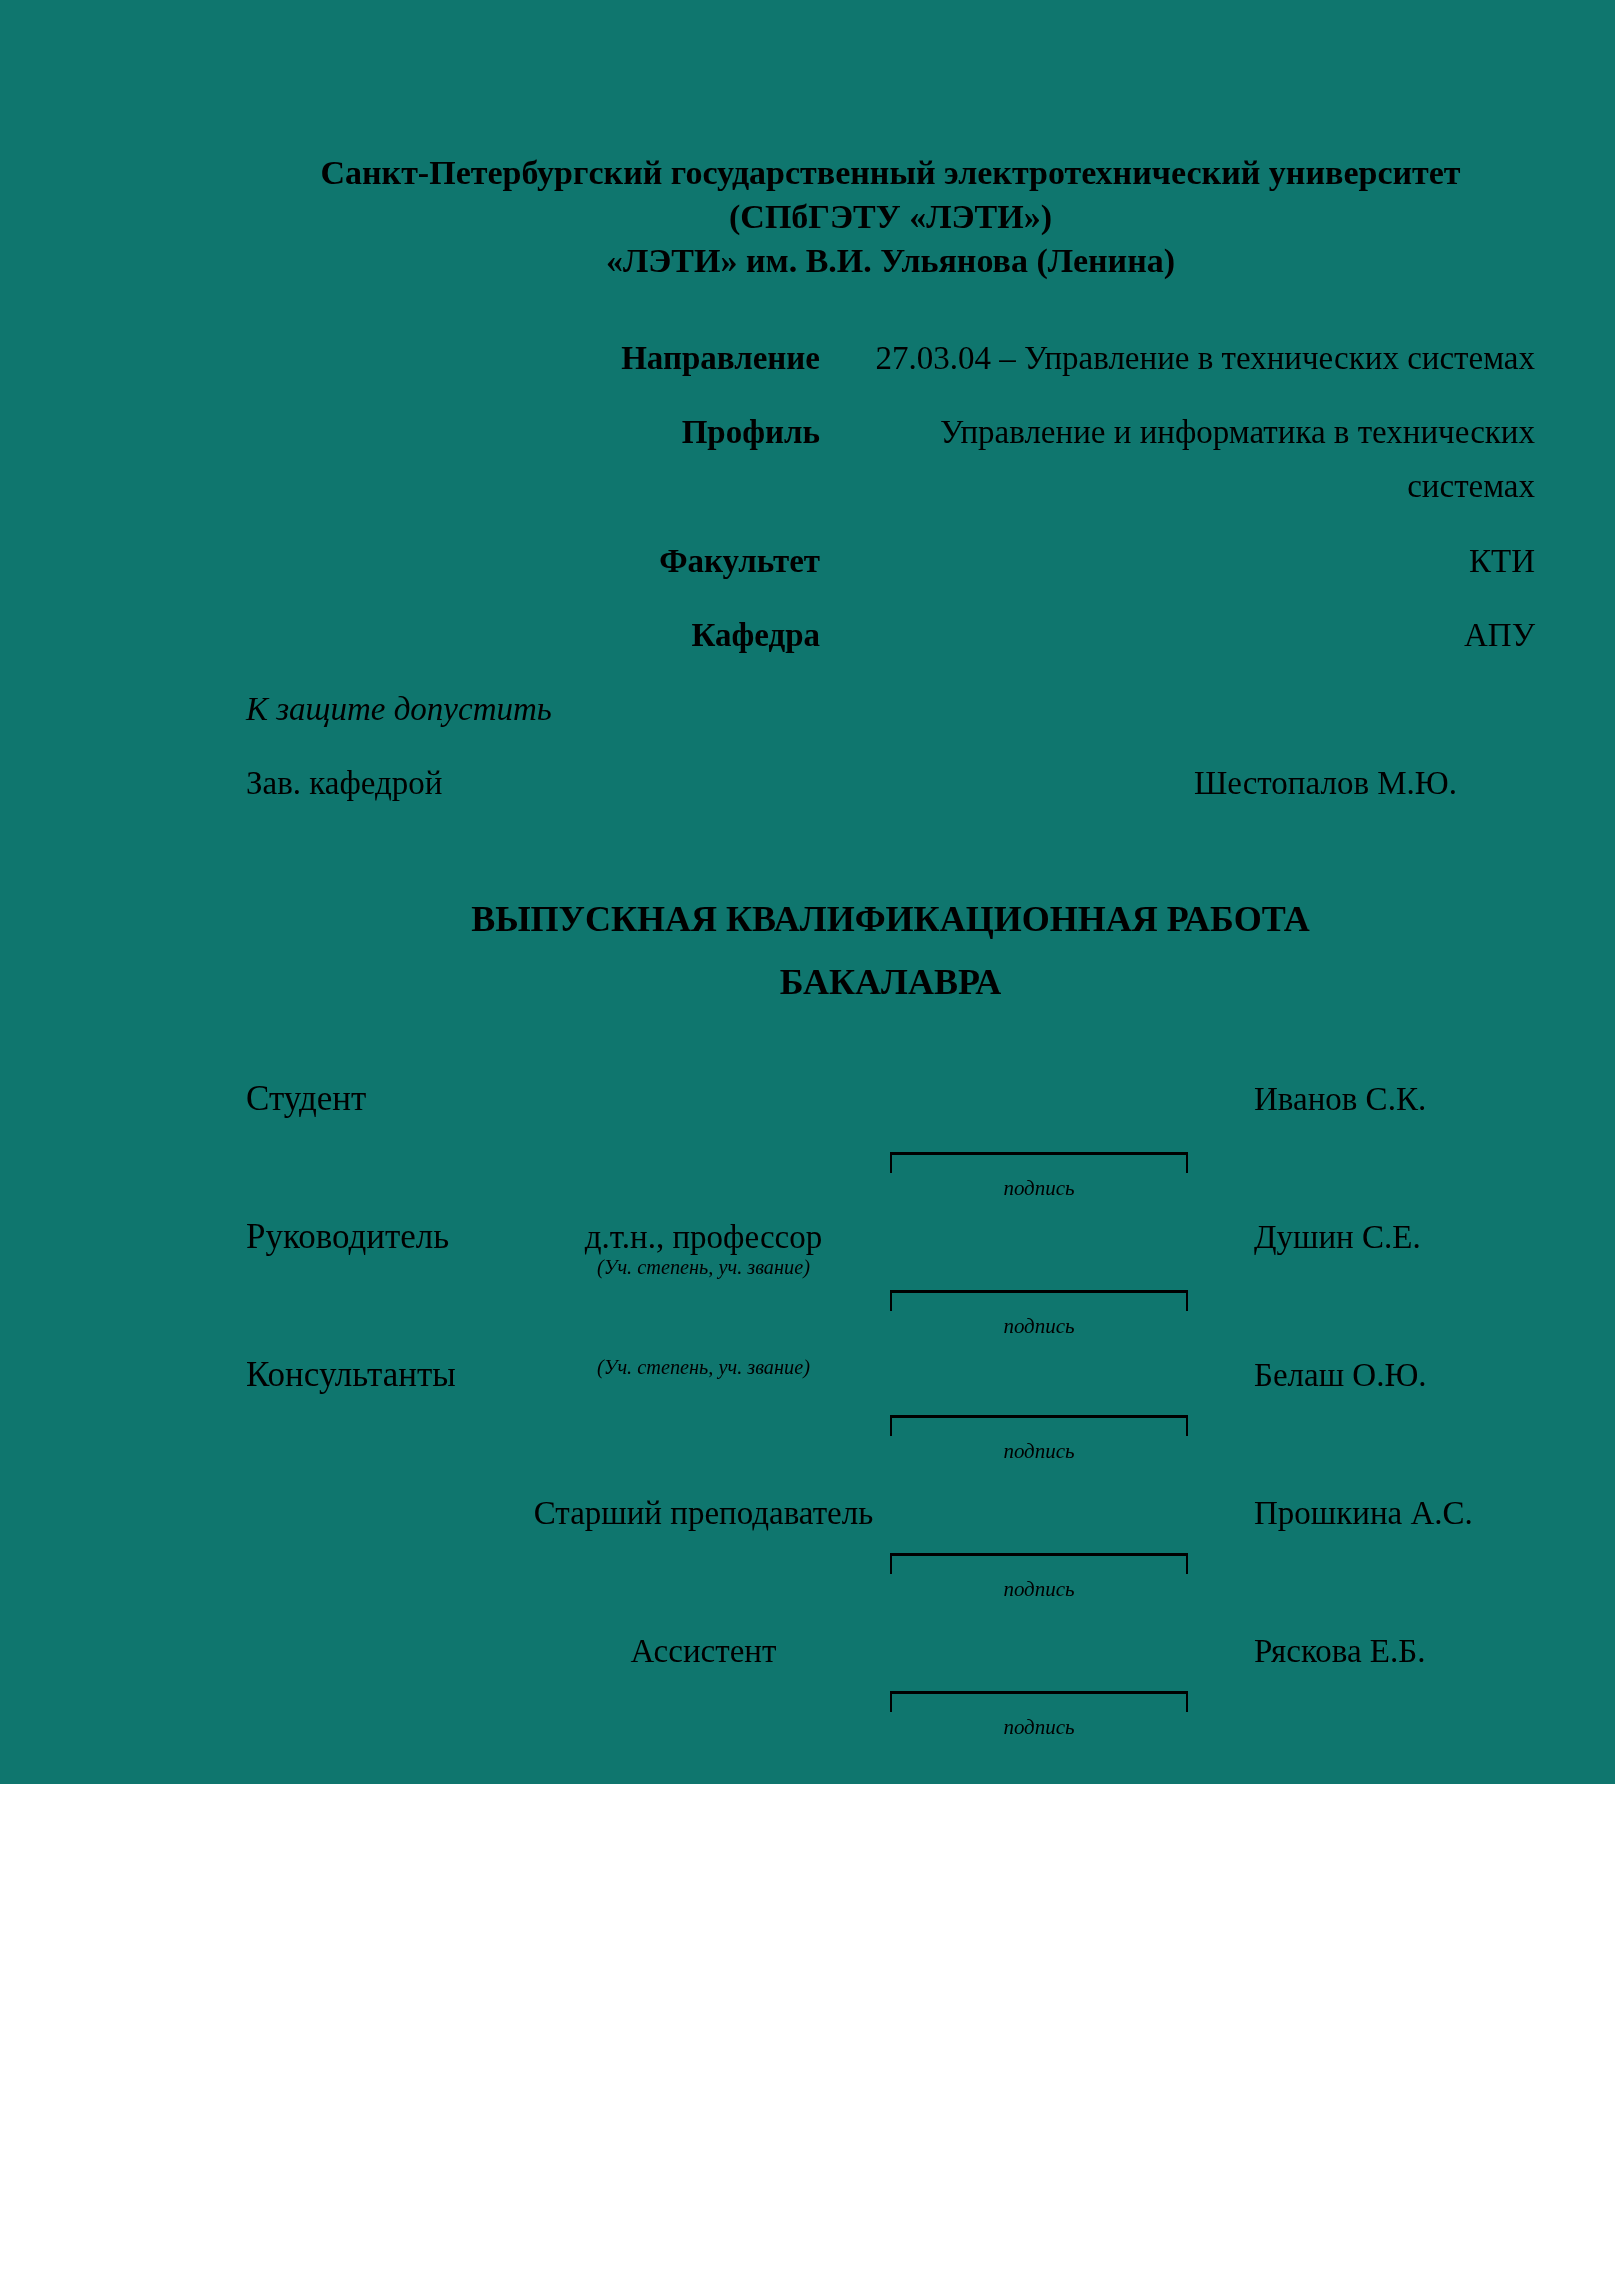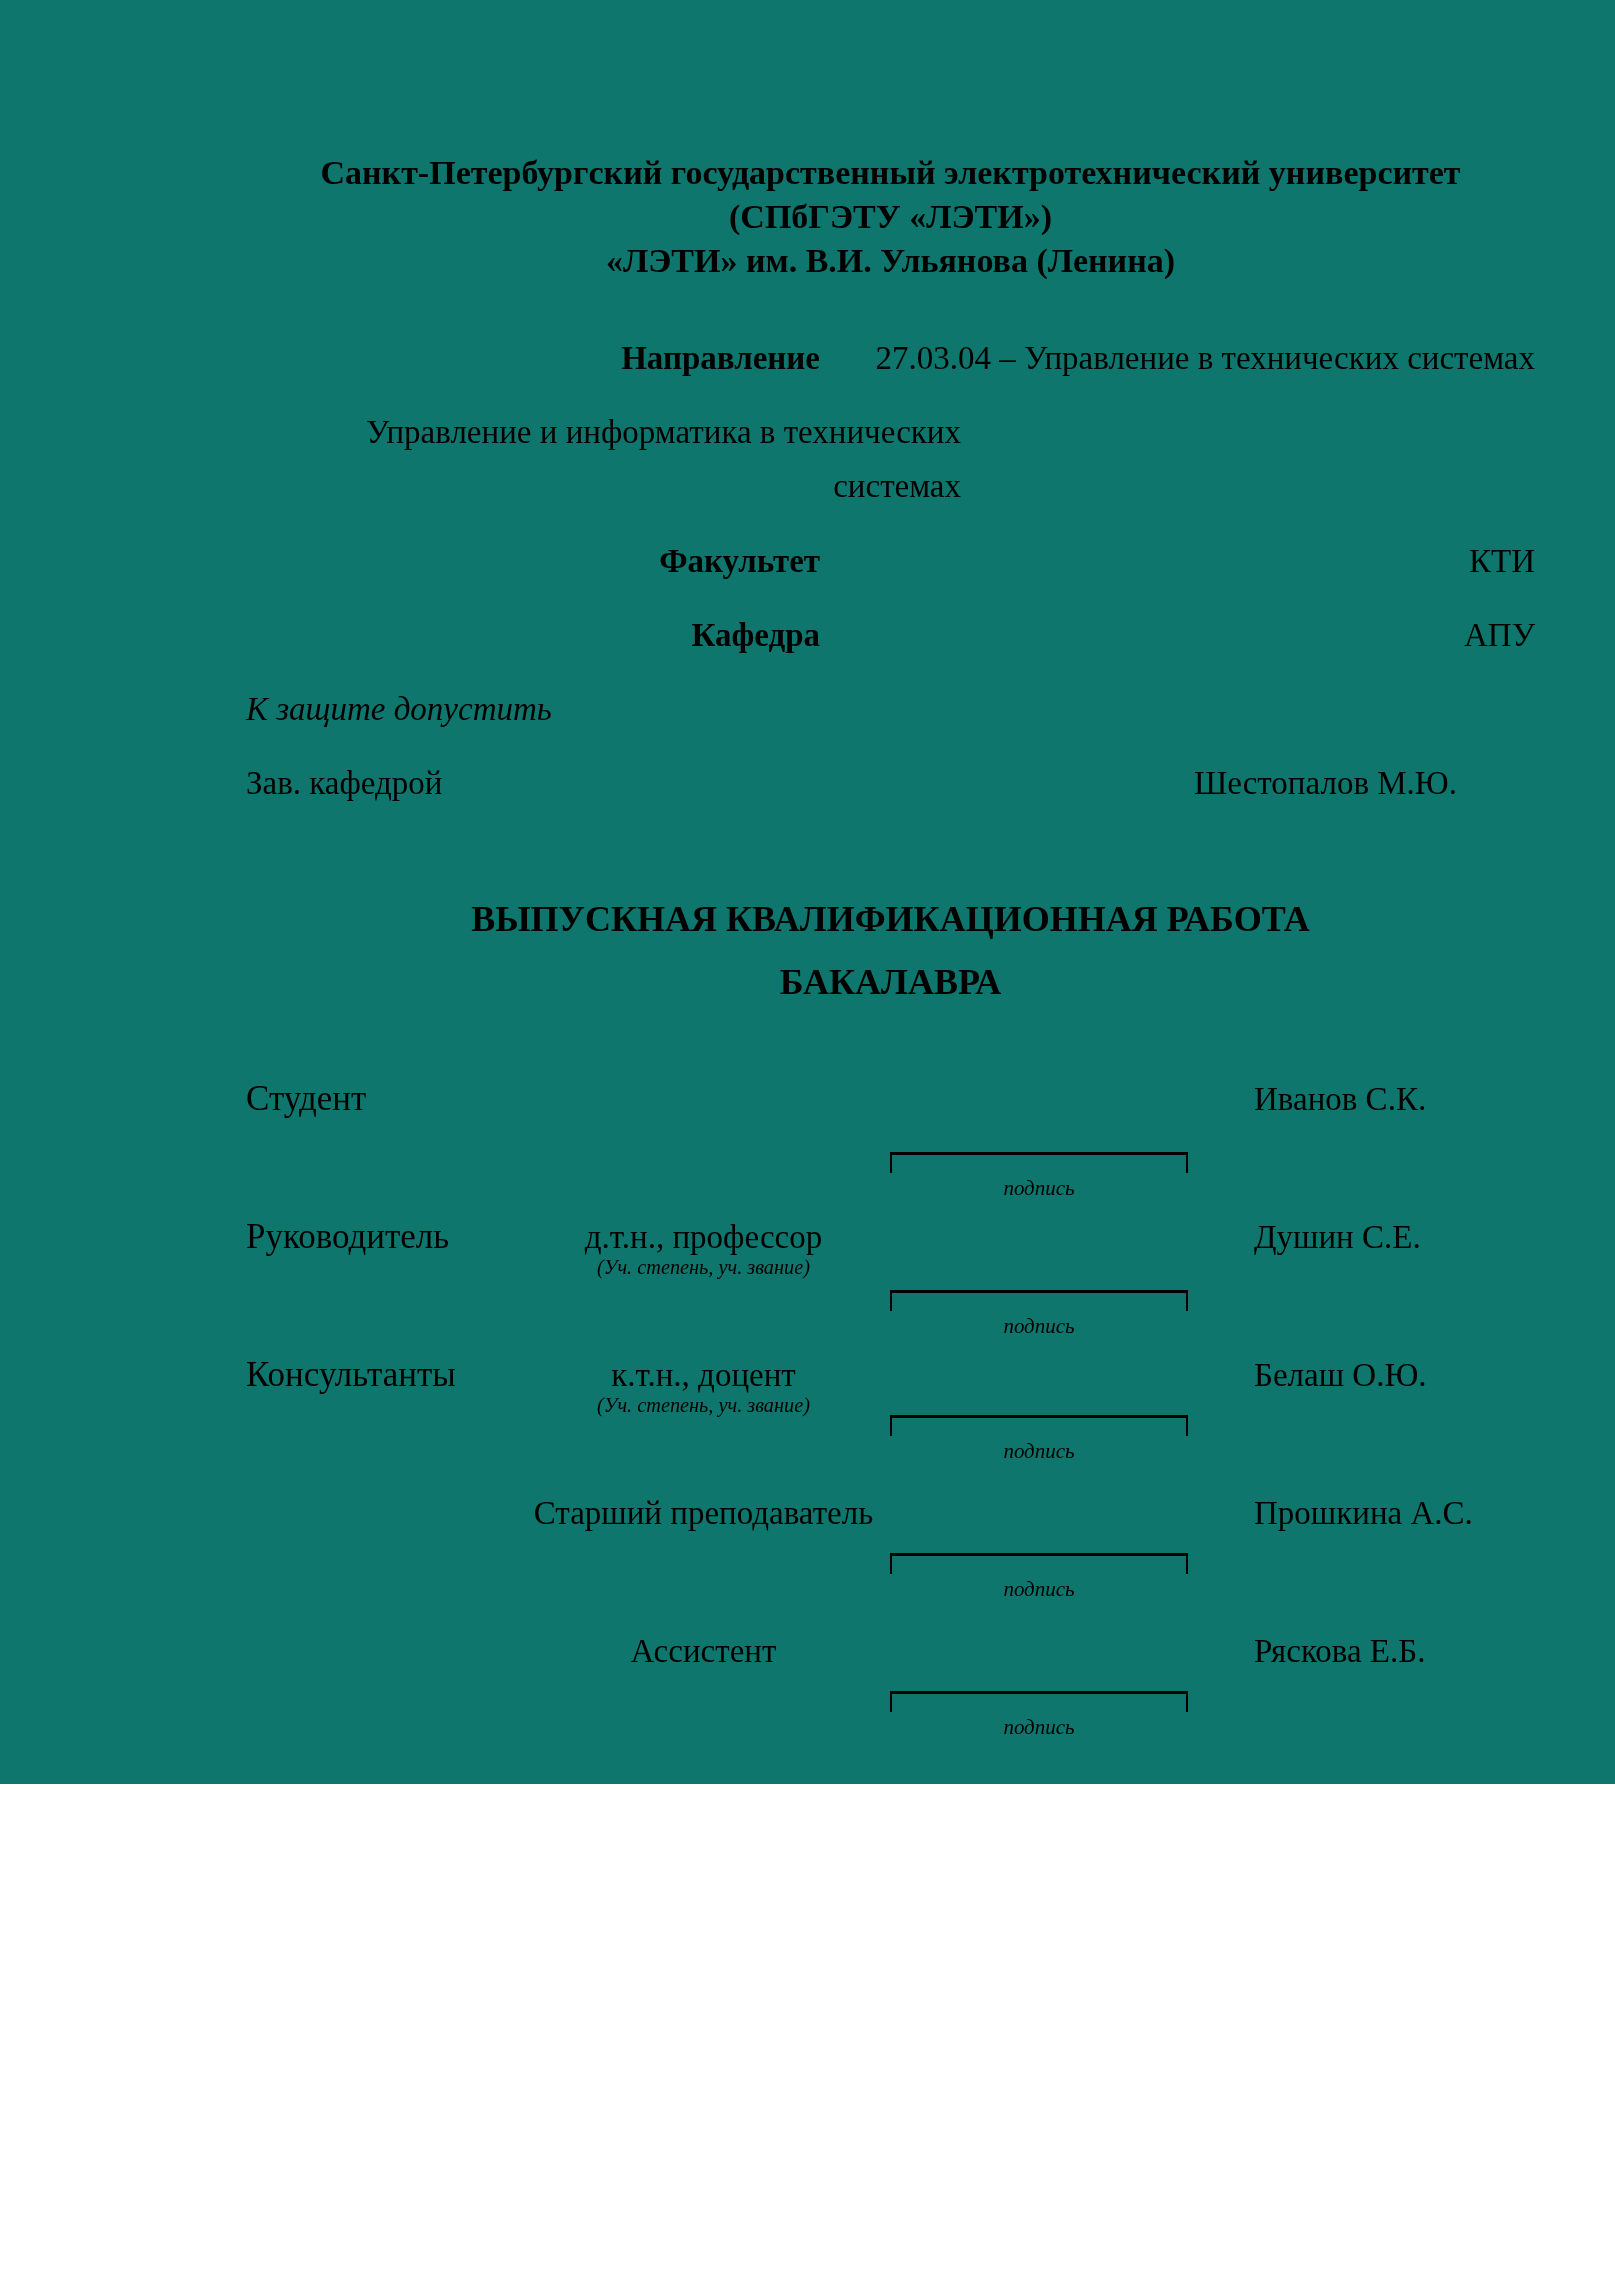--- a/index.html
+++ b/index.html
@@ -165,20 +165,21 @@
       <div>(СПбГЭТУ «ЛЭТИ»)</div>
       <div>«ЛЭТИ» им. В.И. Ульянова (Ленина)</div>
     </div>
 
     <div class="info-section">
       <div class="info-row">
         <div class="info-label">Направление</div>
         <div class="info-value">27.03.04 – Управление в технических системах</div>
       </div>
       <div class="info-row">
+        <div class="info-label">Профиль</div>
         <div class="info-value">Управление и информатика в технических системах</div>
       </div>
       <div class="info-row">
         <div class="info-label">Факультет</div>
         <div class="info-value">КТИ</div>
       </div>
       <div class="info-row">
         <div class="info-label">Кафедра</div>
         <div class="info-value">АПУ</div>
       </div>
@@ -220,21 +221,20 @@
         <div class="sig-line-wrap">
           <div class="sig-bracket"></div>
           <div class="sig-caption">подпись</div>
         </div>
         <div class="sig-name">Душин С.Е.</div>
       </div>
 
       <div class="sig-row bracket-high">
         <div class="sig-role">Консультанты</div>
         <div class="sig-degree-box">
-          <div class="sig-degree">к.т.н., доцент</div>
           <div class="sig-degree-note">(Уч. степень, уч. звание)</div>
         </div>
         <div class="sig-line-wrap">
           <div class="sig-bracket"></div>
           <div class="sig-caption">подпись</div>
         </div>
         <div class="sig-name">Белаш О.Ю.</div>
       </div>
 
       <div class="sig-row bracket-high">

